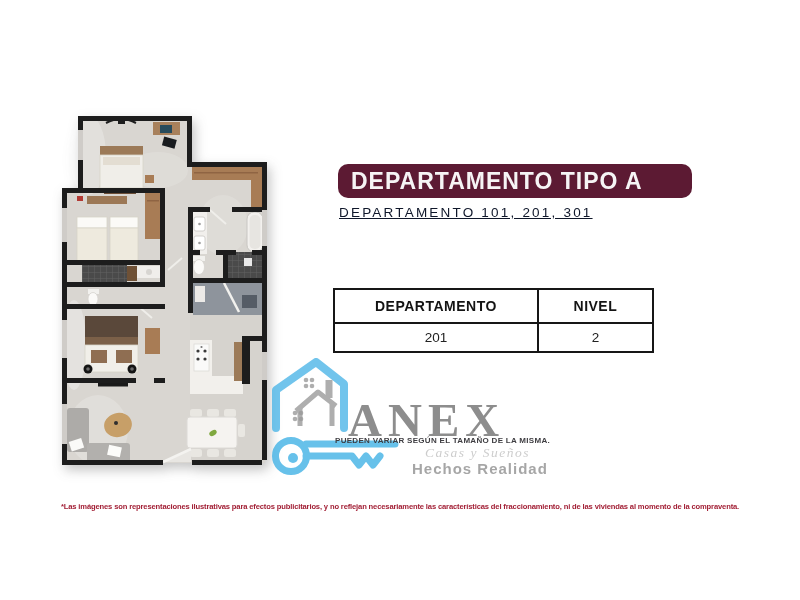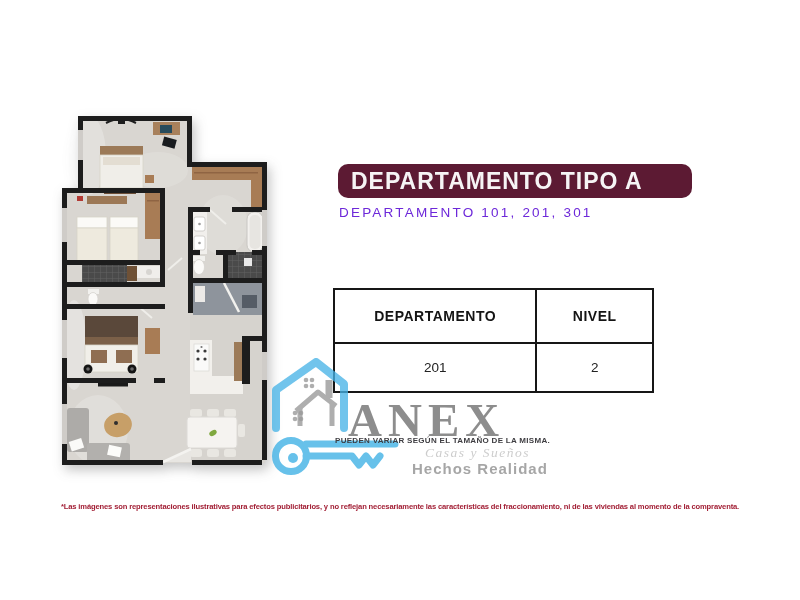--- a/index.html
+++ b/index.html
@@ -6,28 +6,28 @@
   .canvas{position:relative;width:800px;height:600px;background:#ffffff;overflow:hidden;
           font-family:"Liberation Sans",sans-serif;}
   
   .floorplan{position:absolute;left:58px;top:110px;width:215px;height:356px;
              filter:drop-shadow(3px 5px 6px rgba(60,60,60,.30));}
   
   .banner{position:absolute;left:338px;top:164px;width:354px;height:34px;
           background:#5c1a33;color:#f6f4f5;font-size:23px;font-weight:bold;
           letter-spacing:1px;line-height:34px;padding-left:13px;box-sizing:border-box;
           white-space:nowrap;border-radius:10px;}
-  .subtitle{position:absolute;left:339px;top:205px;font-size:13.5px;color:#6d28d9;
-            letter-spacing:2.2px;font-weight:400;white-space:nowrap;}
+  .subtitle{position:absolute;left:339px;top:205px;font-size:13.5px;color:#0f172a;
+            letter-spacing:2.2px;font-weight:400;white-space:nowrap;text-decoration:underline;}
   .construction{position:absolute;left:338px;top:246px;font-size:15.5px;font-weight:bold;
                 color:#3a383d;letter-spacing:.4px;white-space:nowrap;}
   
   table.units{position:absolute;left:333px;top:288px;width:321px;border-collapse:collapse;
               background:transparent;z-index:1;}
-  table.units th,table.units td{border:2px solid #161616;text-align:center;padding:10px;}
+  table.units th,table.units td{border:2px solid #161616;text-align:center;padding:0;}
   table.units th{height:32px;font-size:14px;font-weight:bold;color:#141414;letter-spacing:.5px;}
   table.units td{height:27px;font-size:13.5px;color:#222222;}
   .col-dep{width:205px;} .col-niv{width:116px;}
   
   .footnote{position:absolute;left:335px;top:432px;z-index:6;color:#3e3d41;
             font-size:8px;font-weight:bold;letter-spacing:.3px;line-height:18px;white-space:nowrap;}
   
   .watermark{position:absolute;left:262px;top:356px;width:300px;height:140px;z-index:5;
              pointer-events:none;}
   

